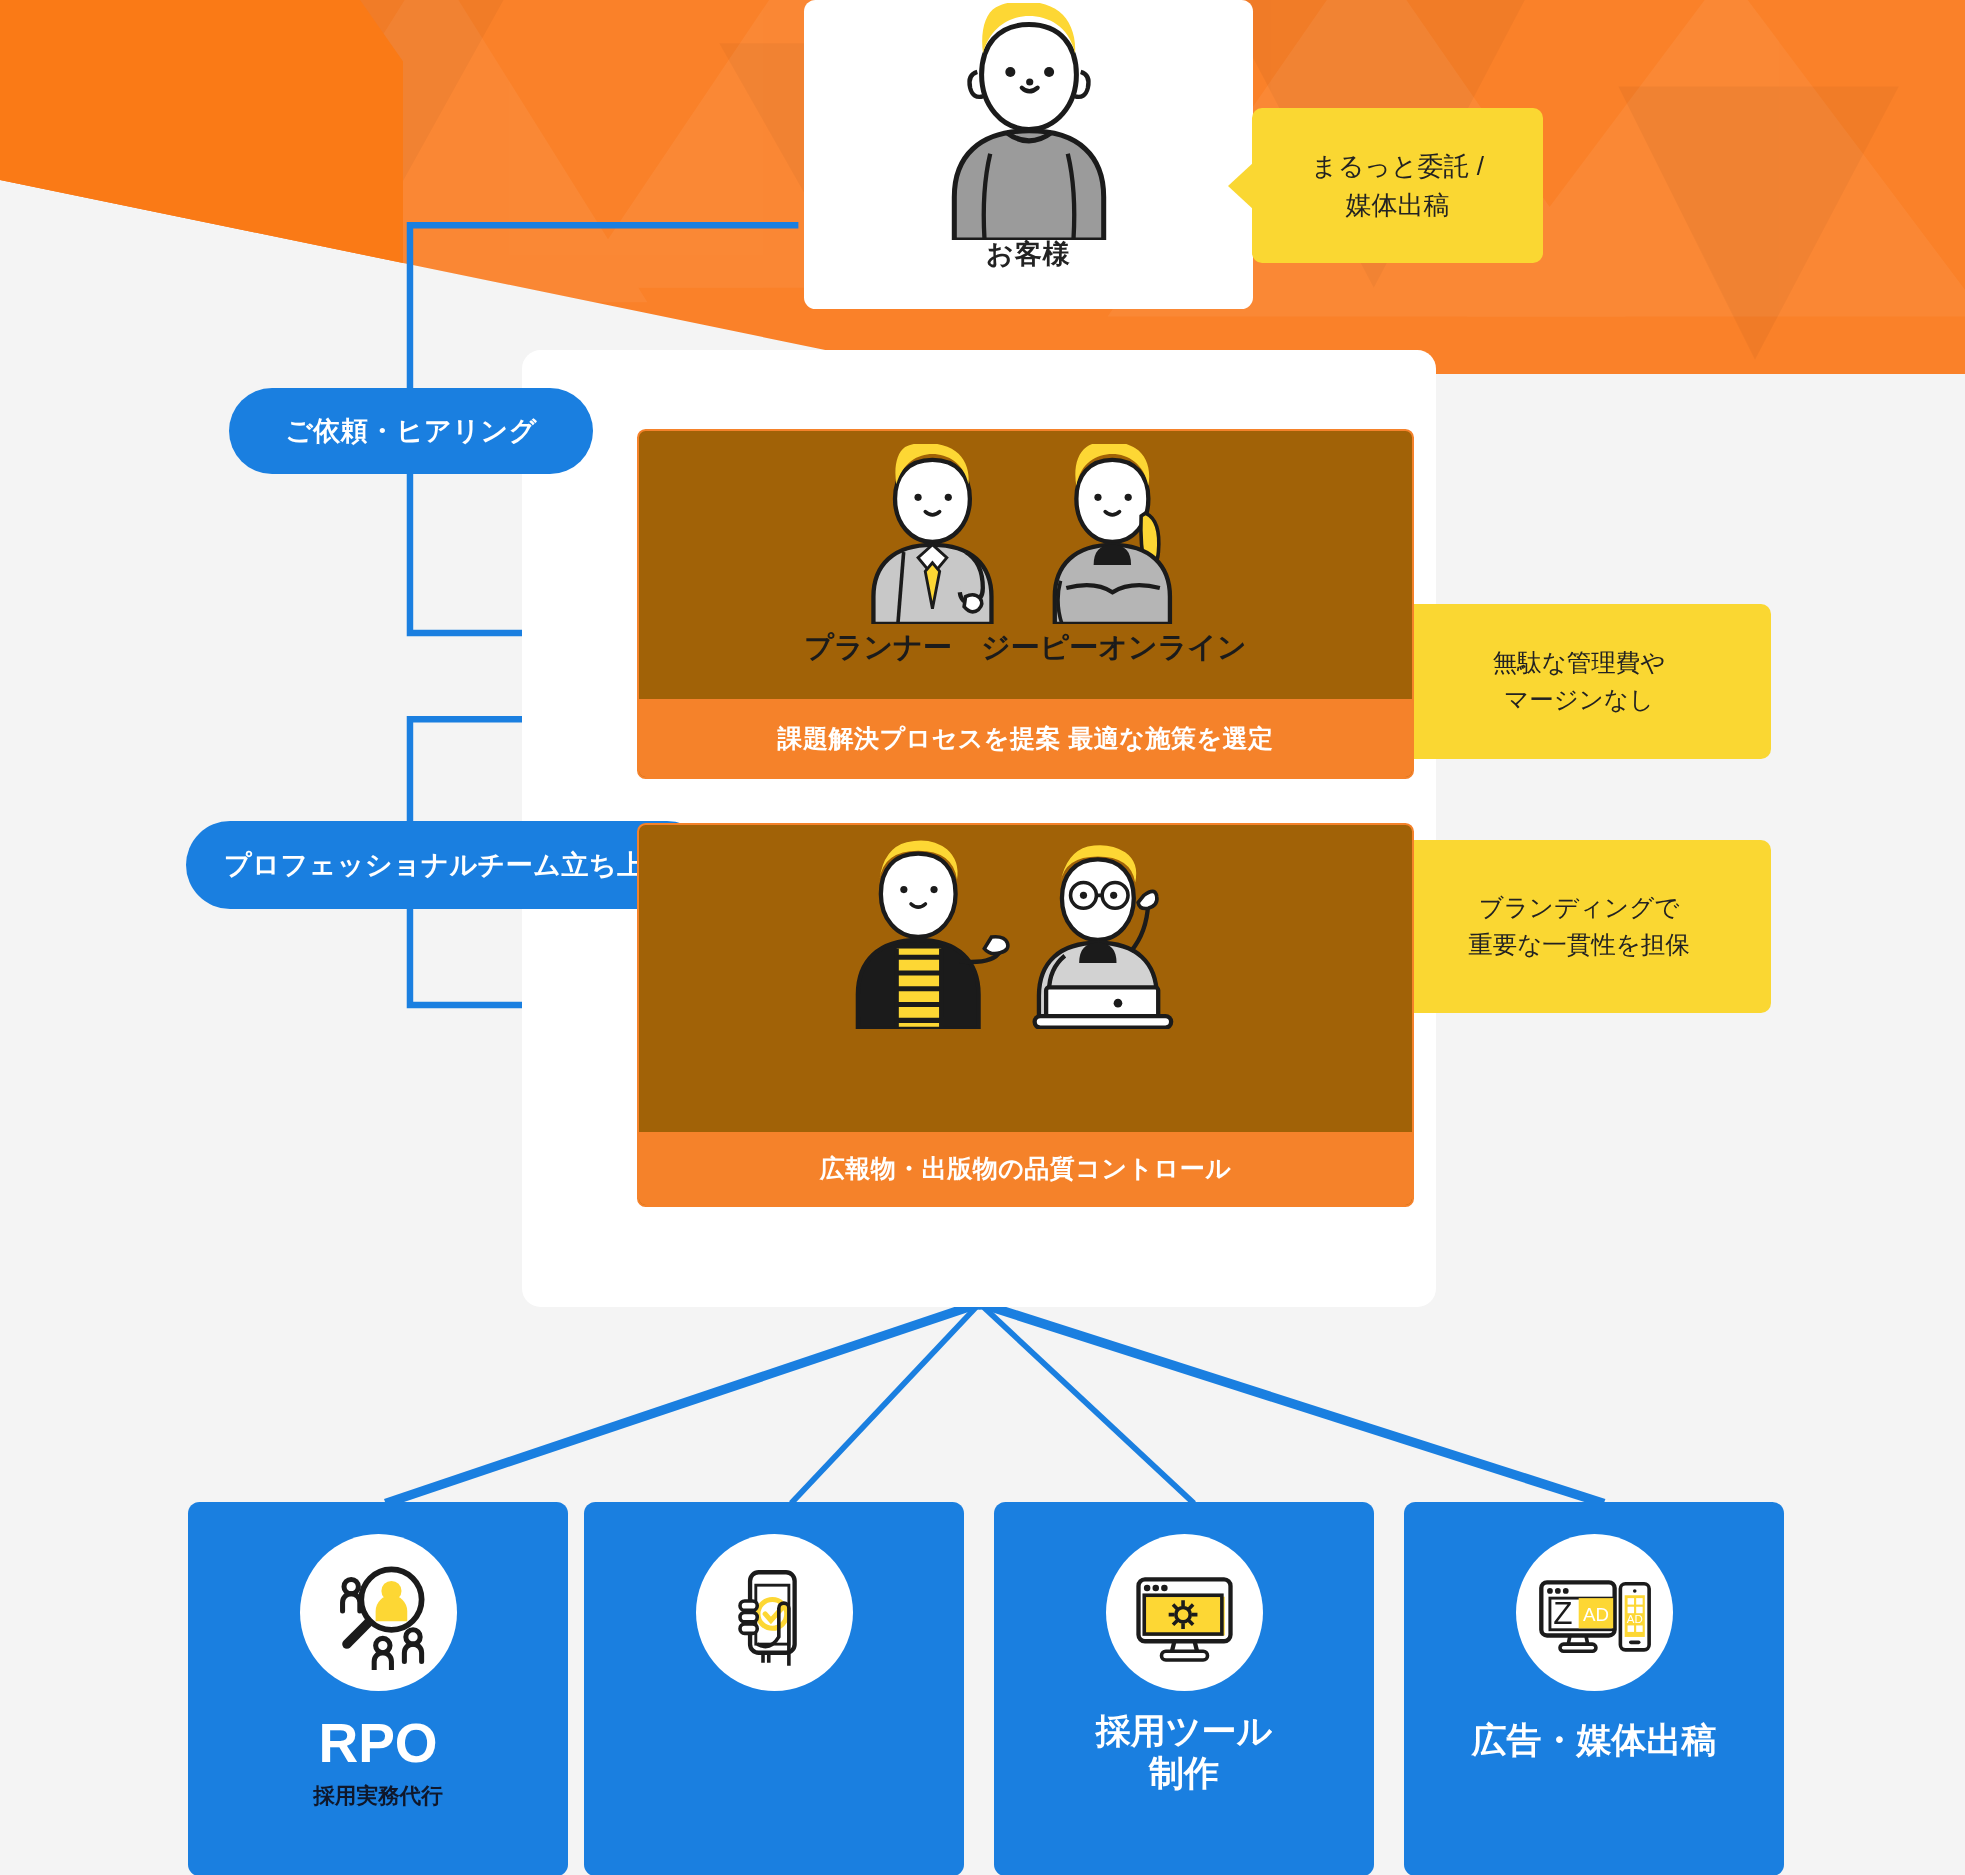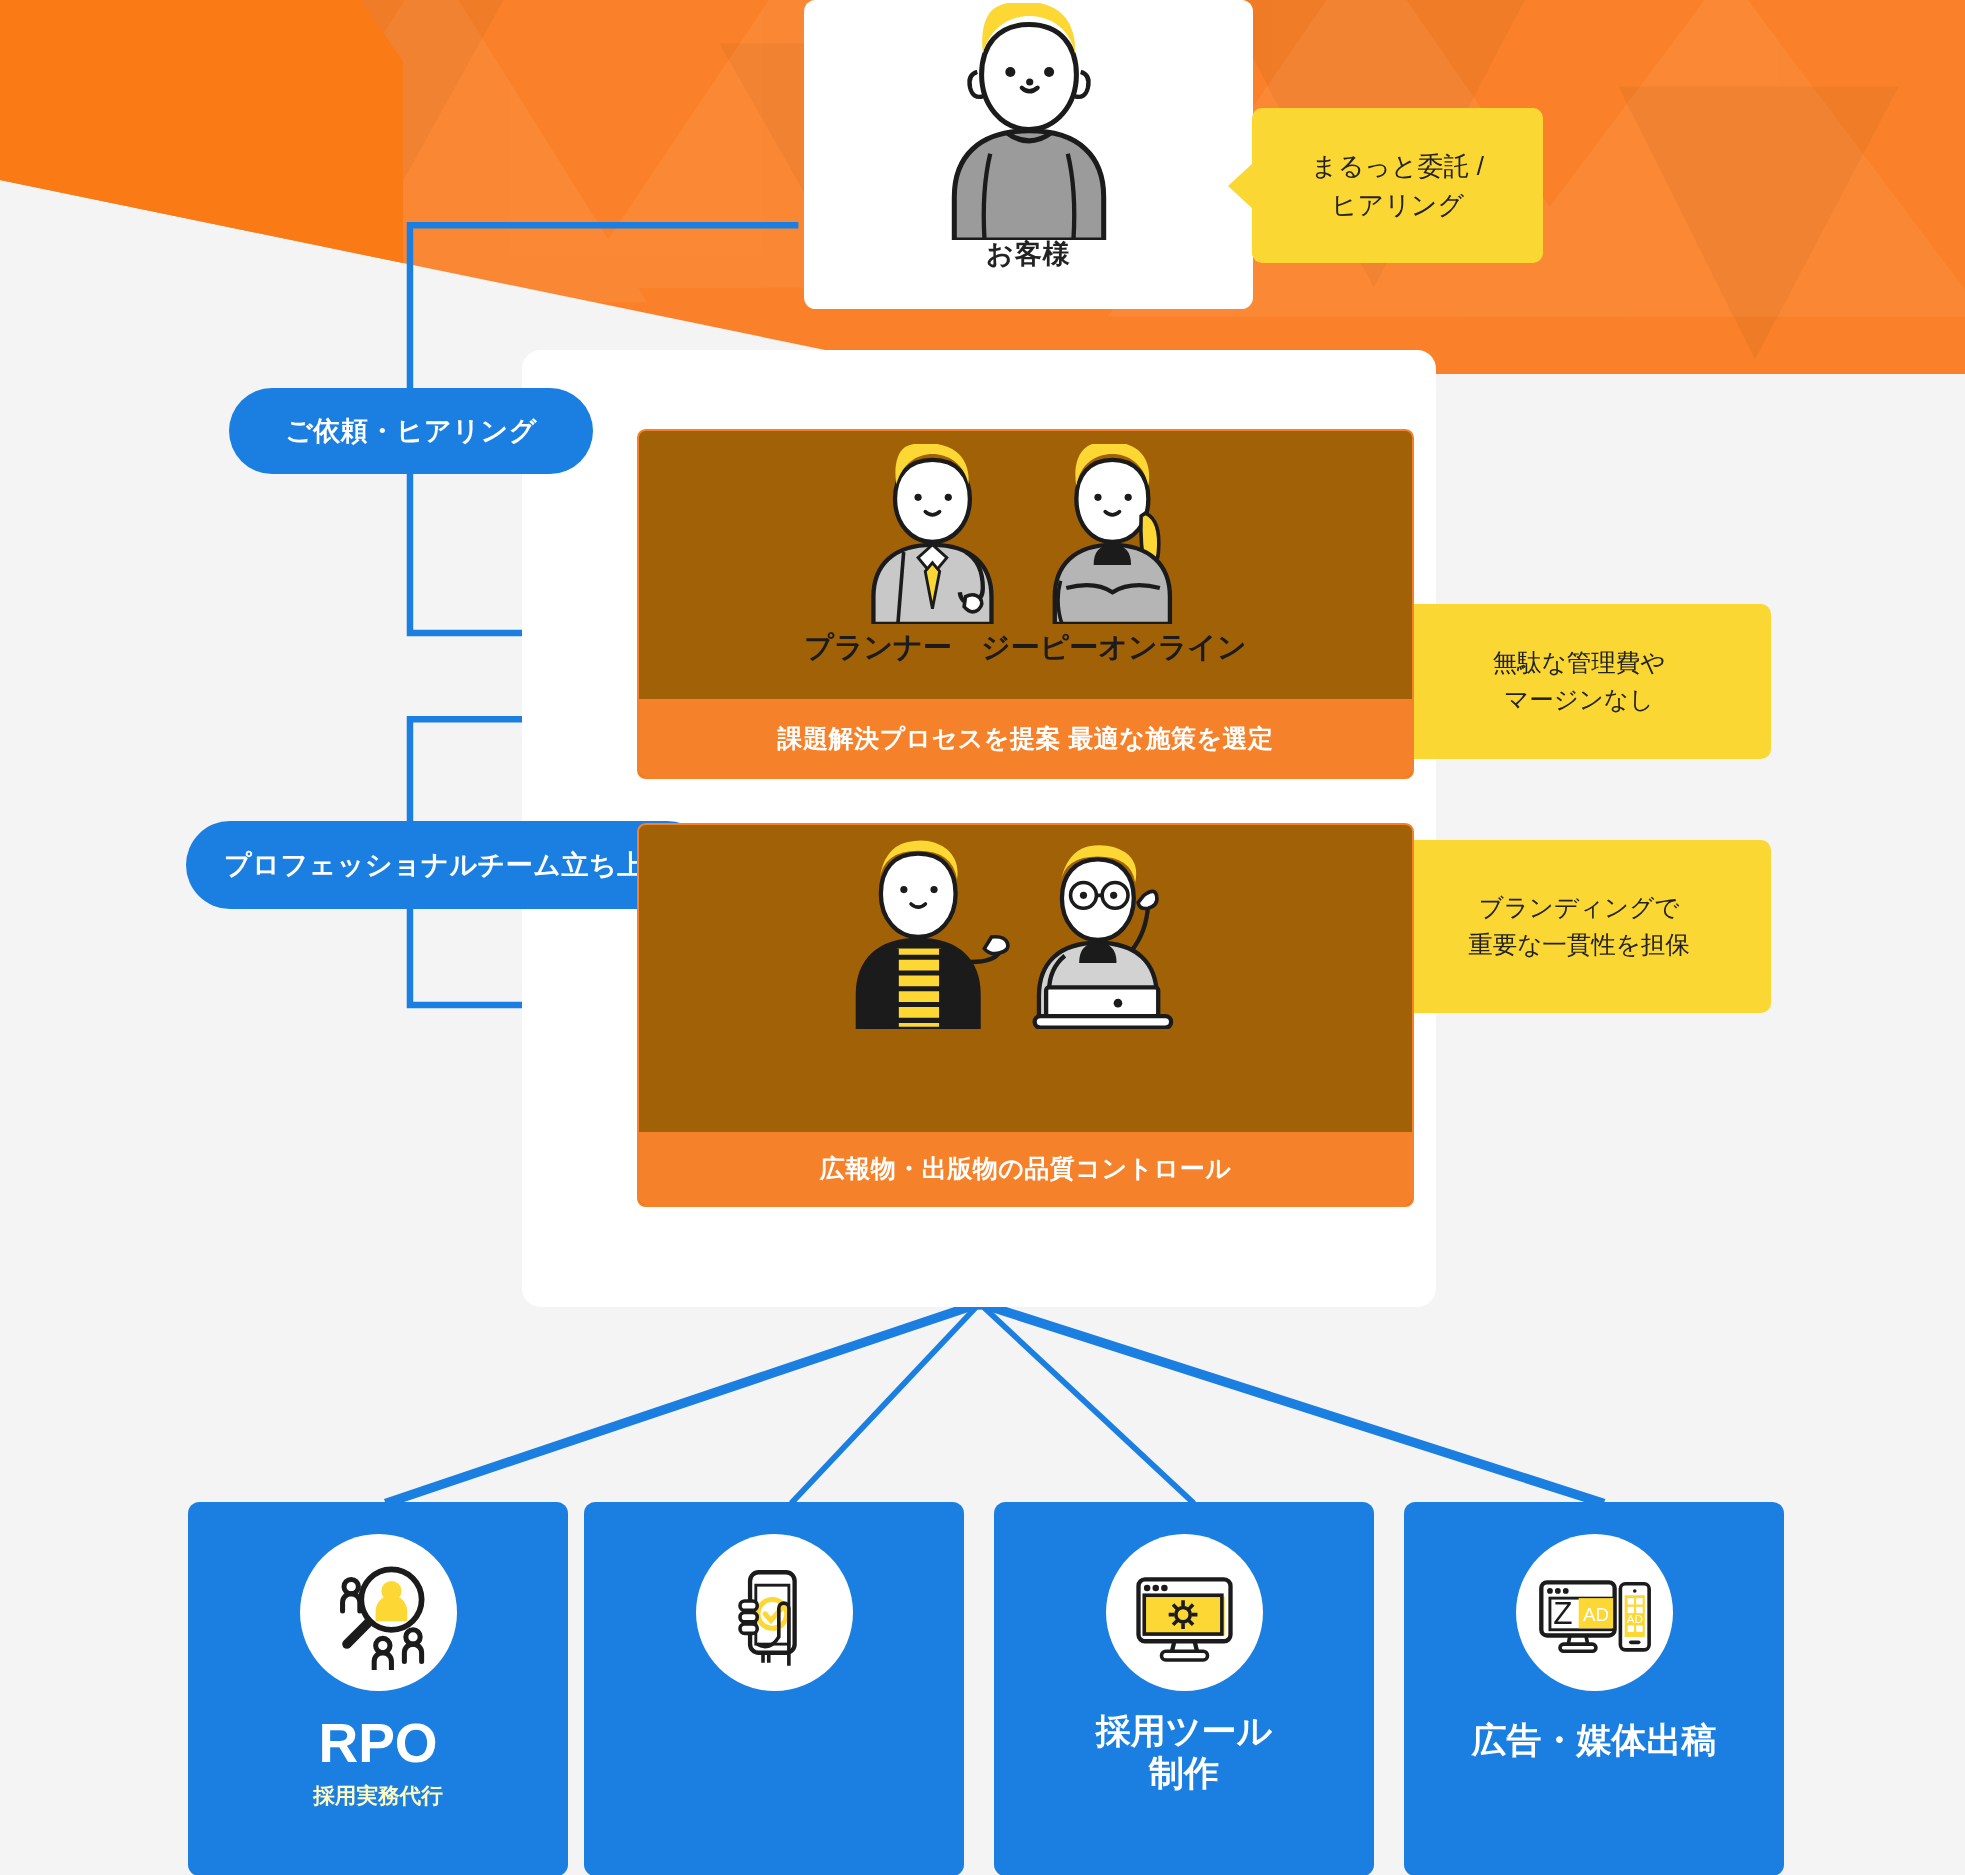--- a/index.html
+++ b/index.html
@@ -90,21 +90,21 @@
   .svc {
     position:absolute; top: 1502px; width: 380px; height: 374px;
     background:#1a7fe0; border-radius: 11.5px;
     display:flex; flex-direction:column; align-items:center;
   }
   .svc .disc {
     width: 157px; height:157px; border-radius:50%; background:#fff;
     margin-top: 32px; display:flex; align-items:center; justify-content:center;
   }
   .svc .svc-title { color:#fff; font-weight:700; text-align:center; line-height:1.22; margin-top: 18.7px; }
-  .svc .svc-sub { color:#fef9c3; font-weight:700; text-align:center; font-size: 21.6px; margin-top: 4.3px; }
+  .svc .svc-sub { color:#0f172a; font-weight:700; text-align:center; font-size: 21.6px; margin-top: 4.3px; }
   #svc-0 { left: 188px; }
   #svc-1 { left: 584px; }
   #svc-2 { left: 994px; }
   #svc-3 { left: 1404px; }
   #svc-0 .svc-title { font-size: 55px; }
   #svc-1 .svc-title, #svc-2 .svc-title { font-size: 35px; }
   #svc-3 .svc-title { font-size: 35px; margin-top: 28px; }
 
   
   #wires { position:absolute; left:0; top:0; width:1965px; height:1876px; pointer-events:none; }
@@ -167,21 +167,21 @@
       <path d="M96 210 q-12 50 -8 118" fill="none" stroke="#1b1b1b" stroke-width="6"></path>
       <path d="M204 210 q12 50 8 118" fill="none" stroke="#1b1b1b" stroke-width="6"></path>
     </svg>
     <div class="customer-label">お客様</div>
   </div>
 
   <div class="callout" id="callout-top">
     <div class="tail"></div>
     <div>
       <div>まるっと委託 /</div>
-      <div>ヒアリング</div>
+      <div>媒体出稿</div>
     </div>
   </div>
 
   <div class="callout" id="callout-mid">
     <div class="tail"></div>
     <div>
       <div>無駄な管理費や</div>
       <div>マージンなし</div>
     </div>
   </div>

